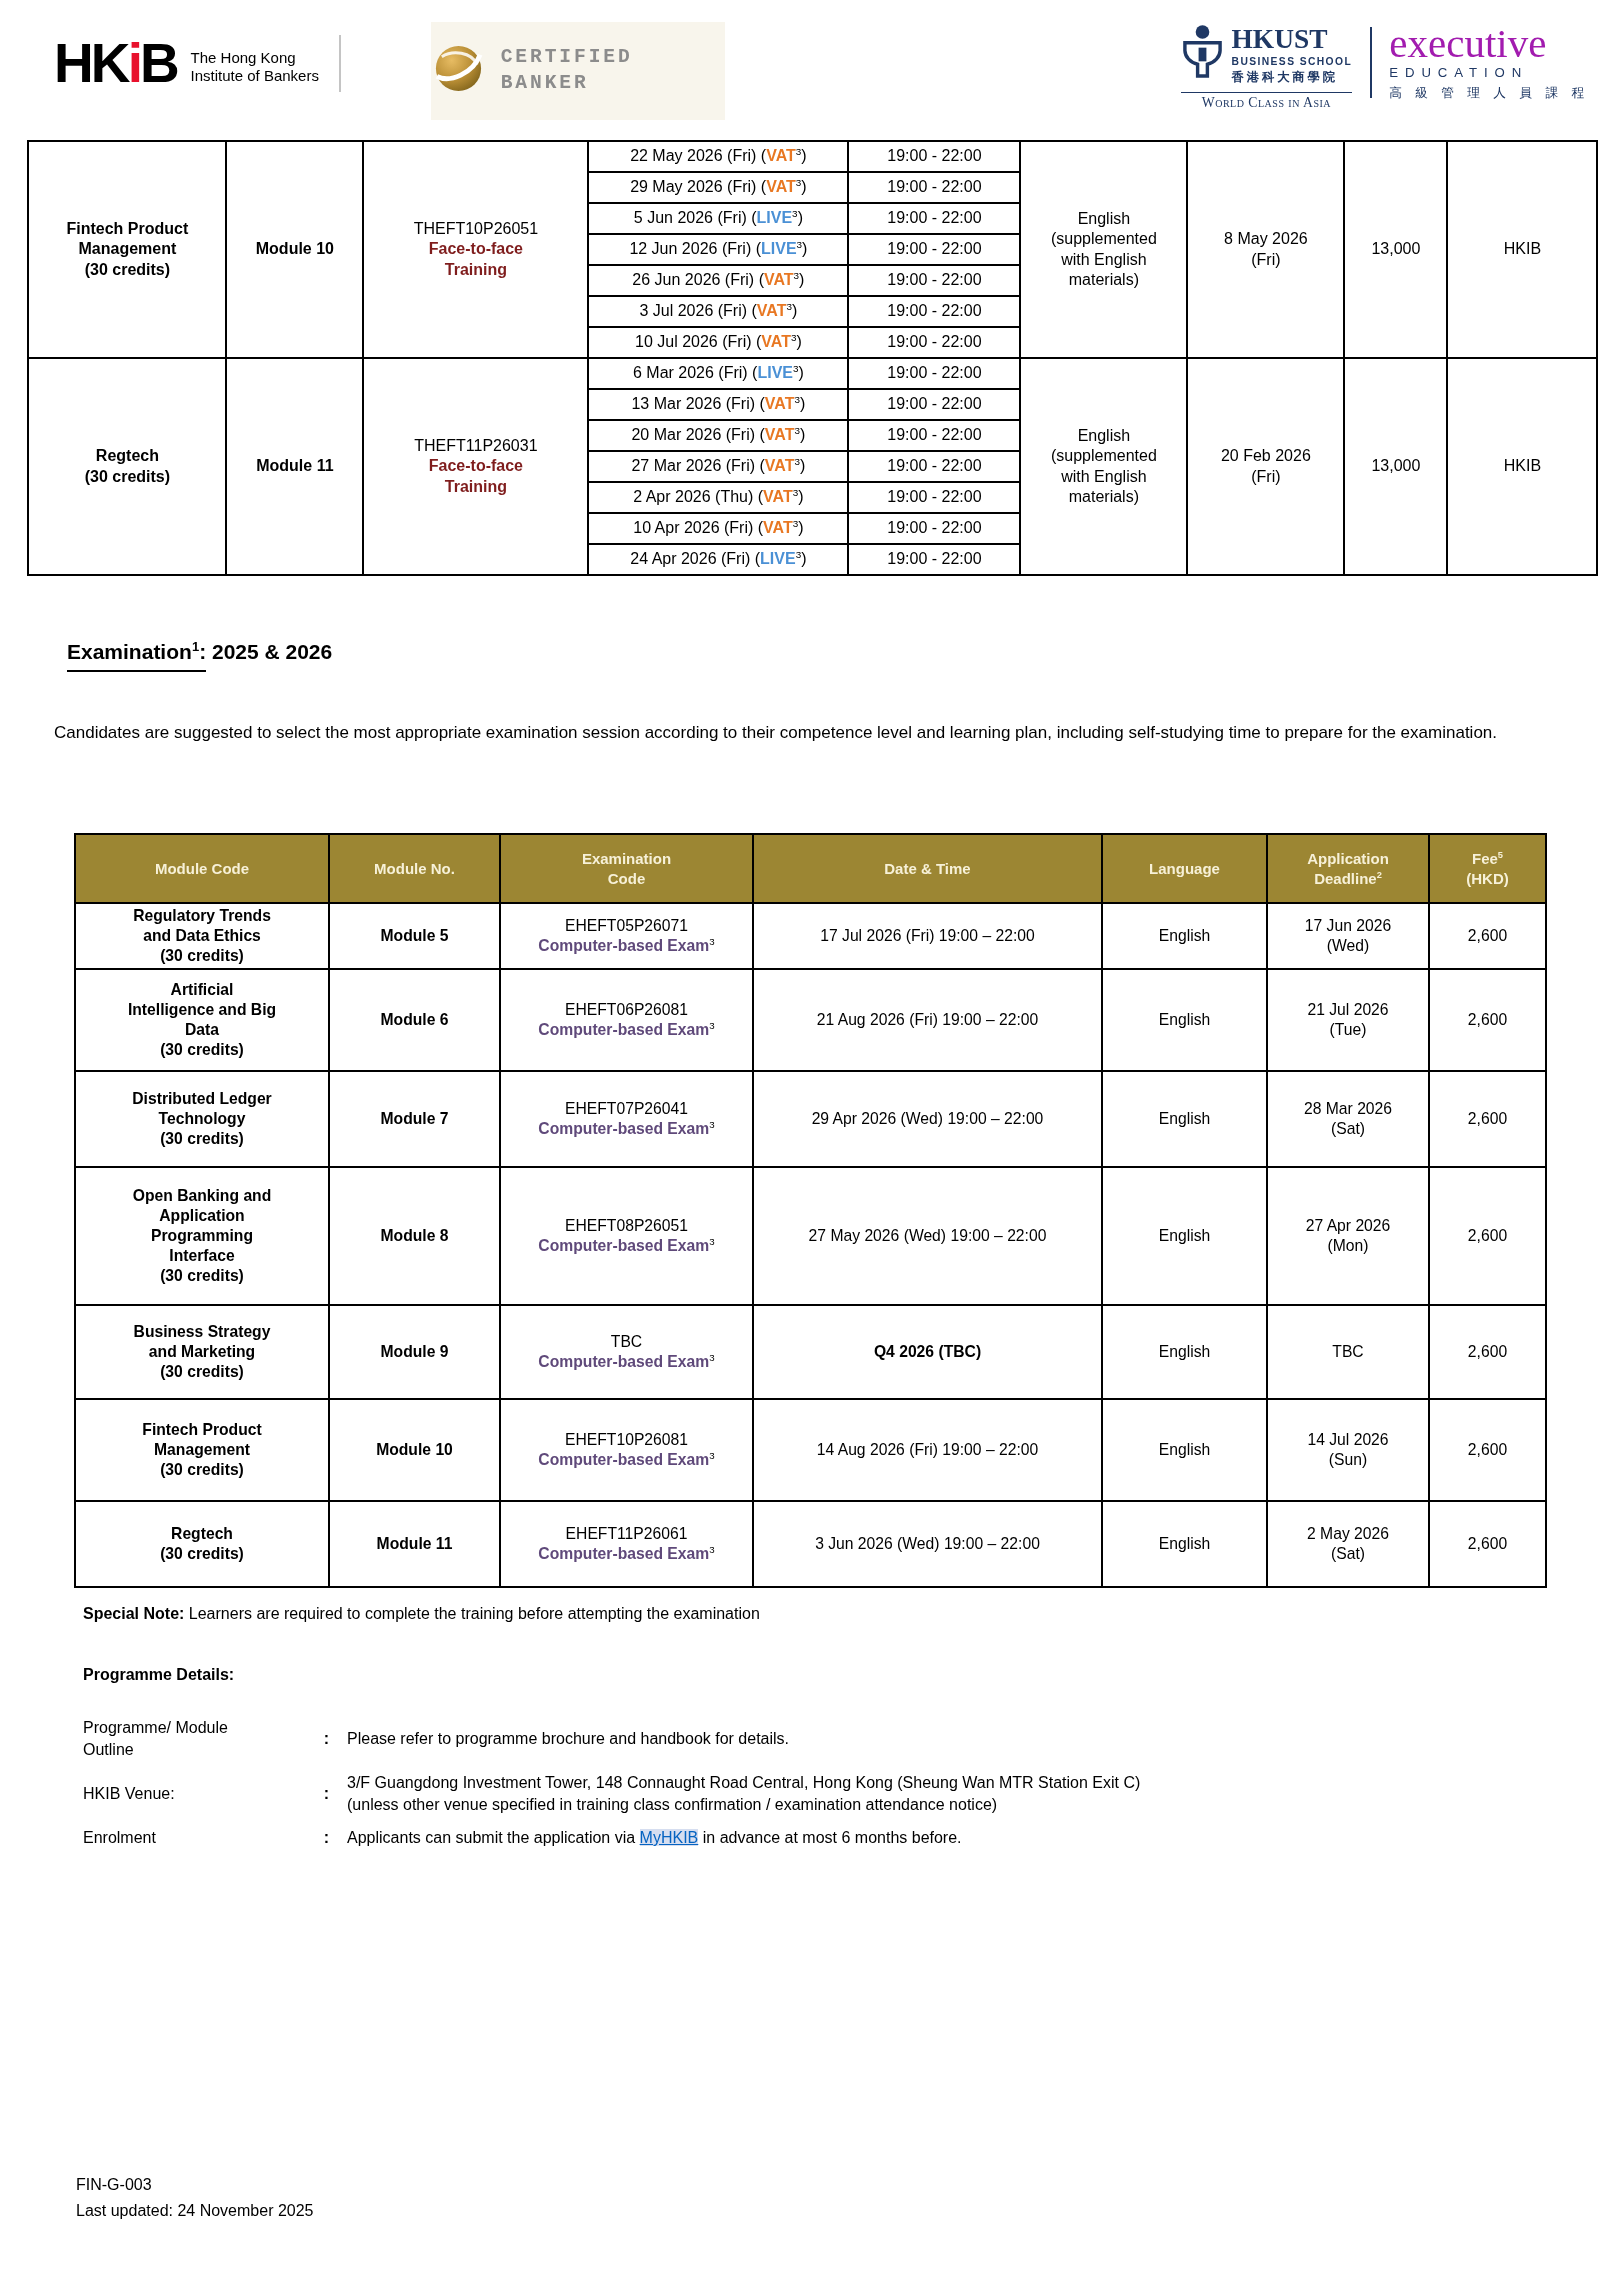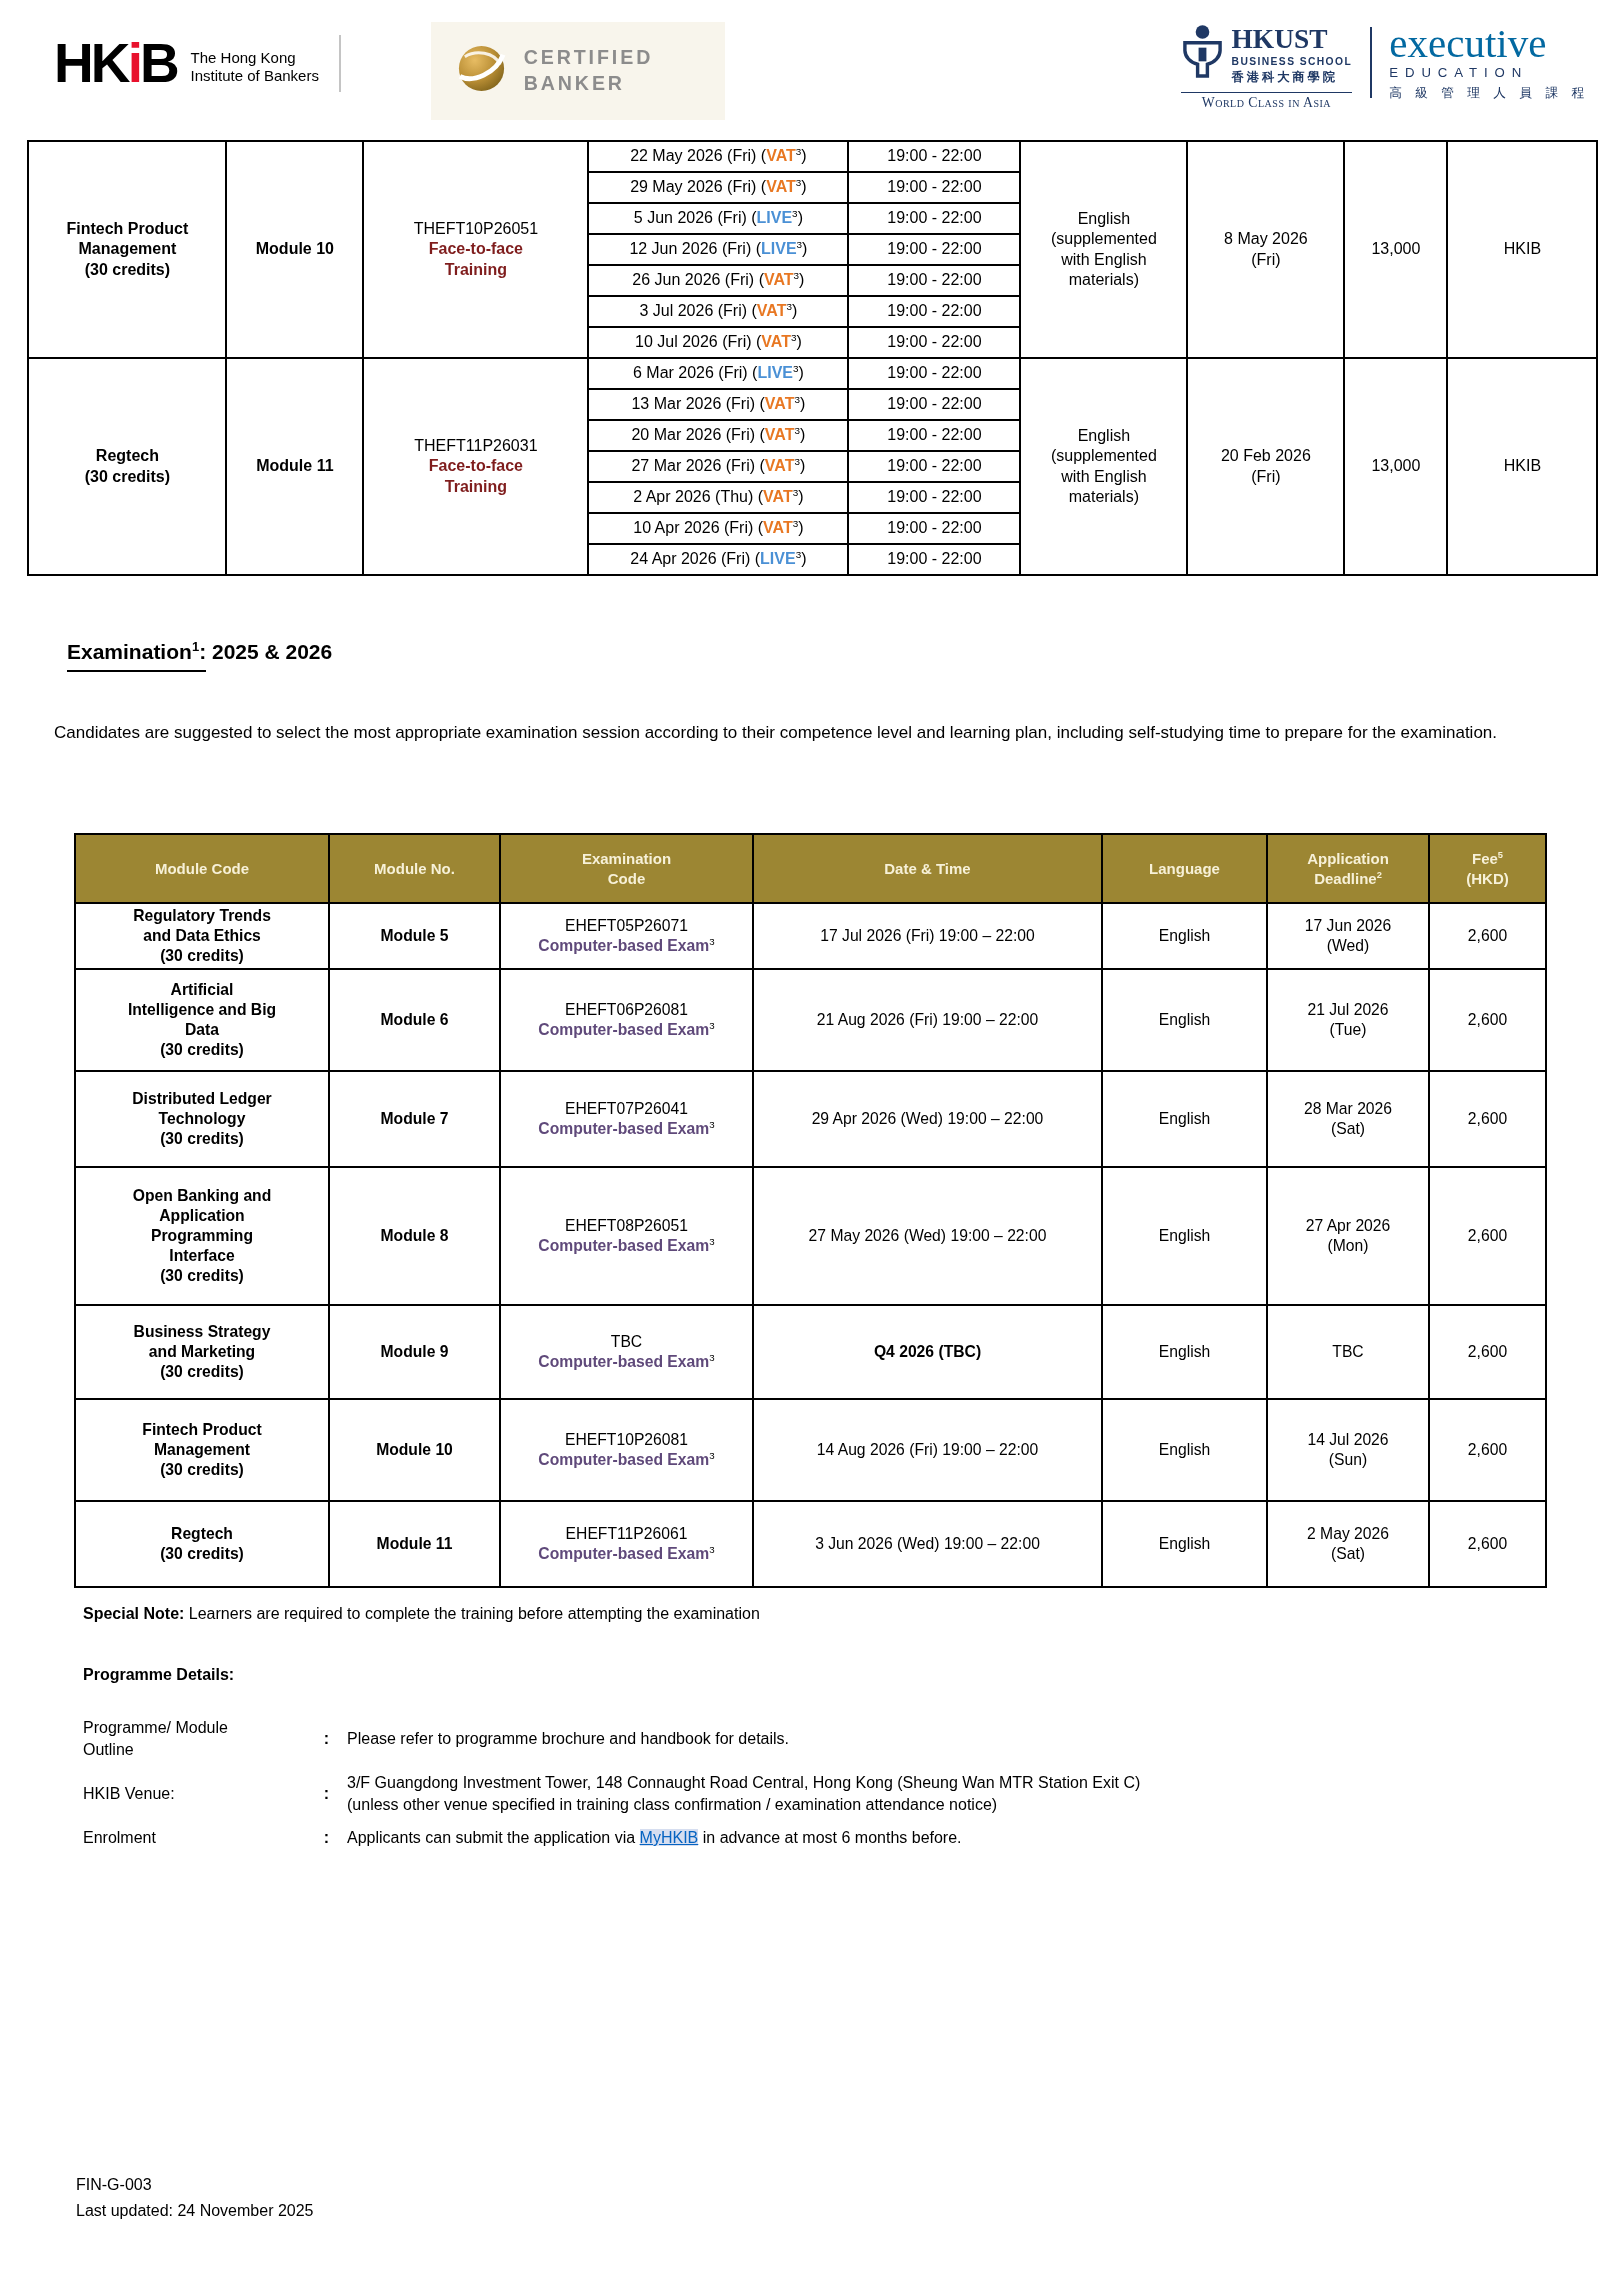--- a/index.html
+++ b/index.html
@@ -10,31 +10,31 @@
   sup{font-size:0.62em;vertical-align:super;line-height:0;}
 
   
   .hdr{position:absolute;left:54px;top:23.5px;width:1535px;height:98px;}
   .logo-left{position:absolute;left:0;top:11.8px;display:flex;align-items:center;}
   .hkib-word{font-weight:bold;font-size:55px;line-height:1;letter-spacing:-2.9px;}
   .hkib-red{color:#E8112D;}
   .hkib-tag{font-size:15px;line-height:1.2;margin-left:13.7px;padding-top:5.9px;}
   .hdr-div{width:2px;height:57px;background:#c4c4c4;margin:0 19.6px;}
   .cb-box{position:absolute;left:377px;top:-2px;width:294px;height:98px;background:#f8f5ec;
-    display:flex;align-items:center;gap:15.7px;padding-left:24px;box-sizing:border-box;}
+    display:flex;align-items:center;gap:15.7px;padding-left:1px;box-sizing:border-box;font-family:Liberation Mono, monospace;}
   .cb-text{color:#8c8c8c;font-size:19.6px;font-weight:bold;letter-spacing:2.9px;line-height:1.3;}
   .logo-right{position:absolute;right:0;top:0;display:flex;align-items:flex-start;}
   .hkust-top{display:flex;gap:7.8px;align-items:center;}
   .hkust-name{font-family:"Liberation Serif",serif;color:#1F3864;font-weight:bold;font-size:27.4px;line-height:1;}
   .hkust-school{color:#1F3864;font-size:10.3px;letter-spacing:1.4px;font-weight:bold;margin-top:2px;}
   .hkust-cn{color:#1F3864;font-size:12.3px;letter-spacing:2.9px;font-weight:bold;margin-top:2px;}
   .hkust-tag{font-family:"Liberation Serif",serif;color:#1F3864;font-size:13.7px;font-variant:small-caps;
     letter-spacing:0.5px;border-top:1.5px solid #1F3864;margin-top:3.9px;padding-top:2px;text-align:center;}
   .hdr-div2{width:2px;height:71px;background:#1F3864;margin:3.9px 17.6px 0 17.6px;}
-  .exec-word{font-family:"Liberation Serif",serif;color:#0369a1;font-size:41px;line-height:0.95;}
+  .exec-word{font-family:"Liberation Serif",serif;color:#a21caf;font-size:41px;line-height:0.95;}
   .exec-ed{color:#1F3864;font-size:13.2px;letter-spacing:6.9px;margin-top:2.9px;}
   .exec-cn{color:#1F3864;font-size:12.7px;letter-spacing:4.9px;margin-top:4.9px;}
 
   
   table{border-collapse:collapse;table-layout:fixed;}
   td,th{border:2px solid #000;text-align:center;vertical-align:middle;padding:2px 3.9px;line-height:1.27;overflow:hidden;}
 
   .training-table{position:absolute;left:27.4px;top:140px;width:1568px;font-size:16px;}
   .training-table tr{height:31px;}
   .cell-bold{font-weight:bold;}

